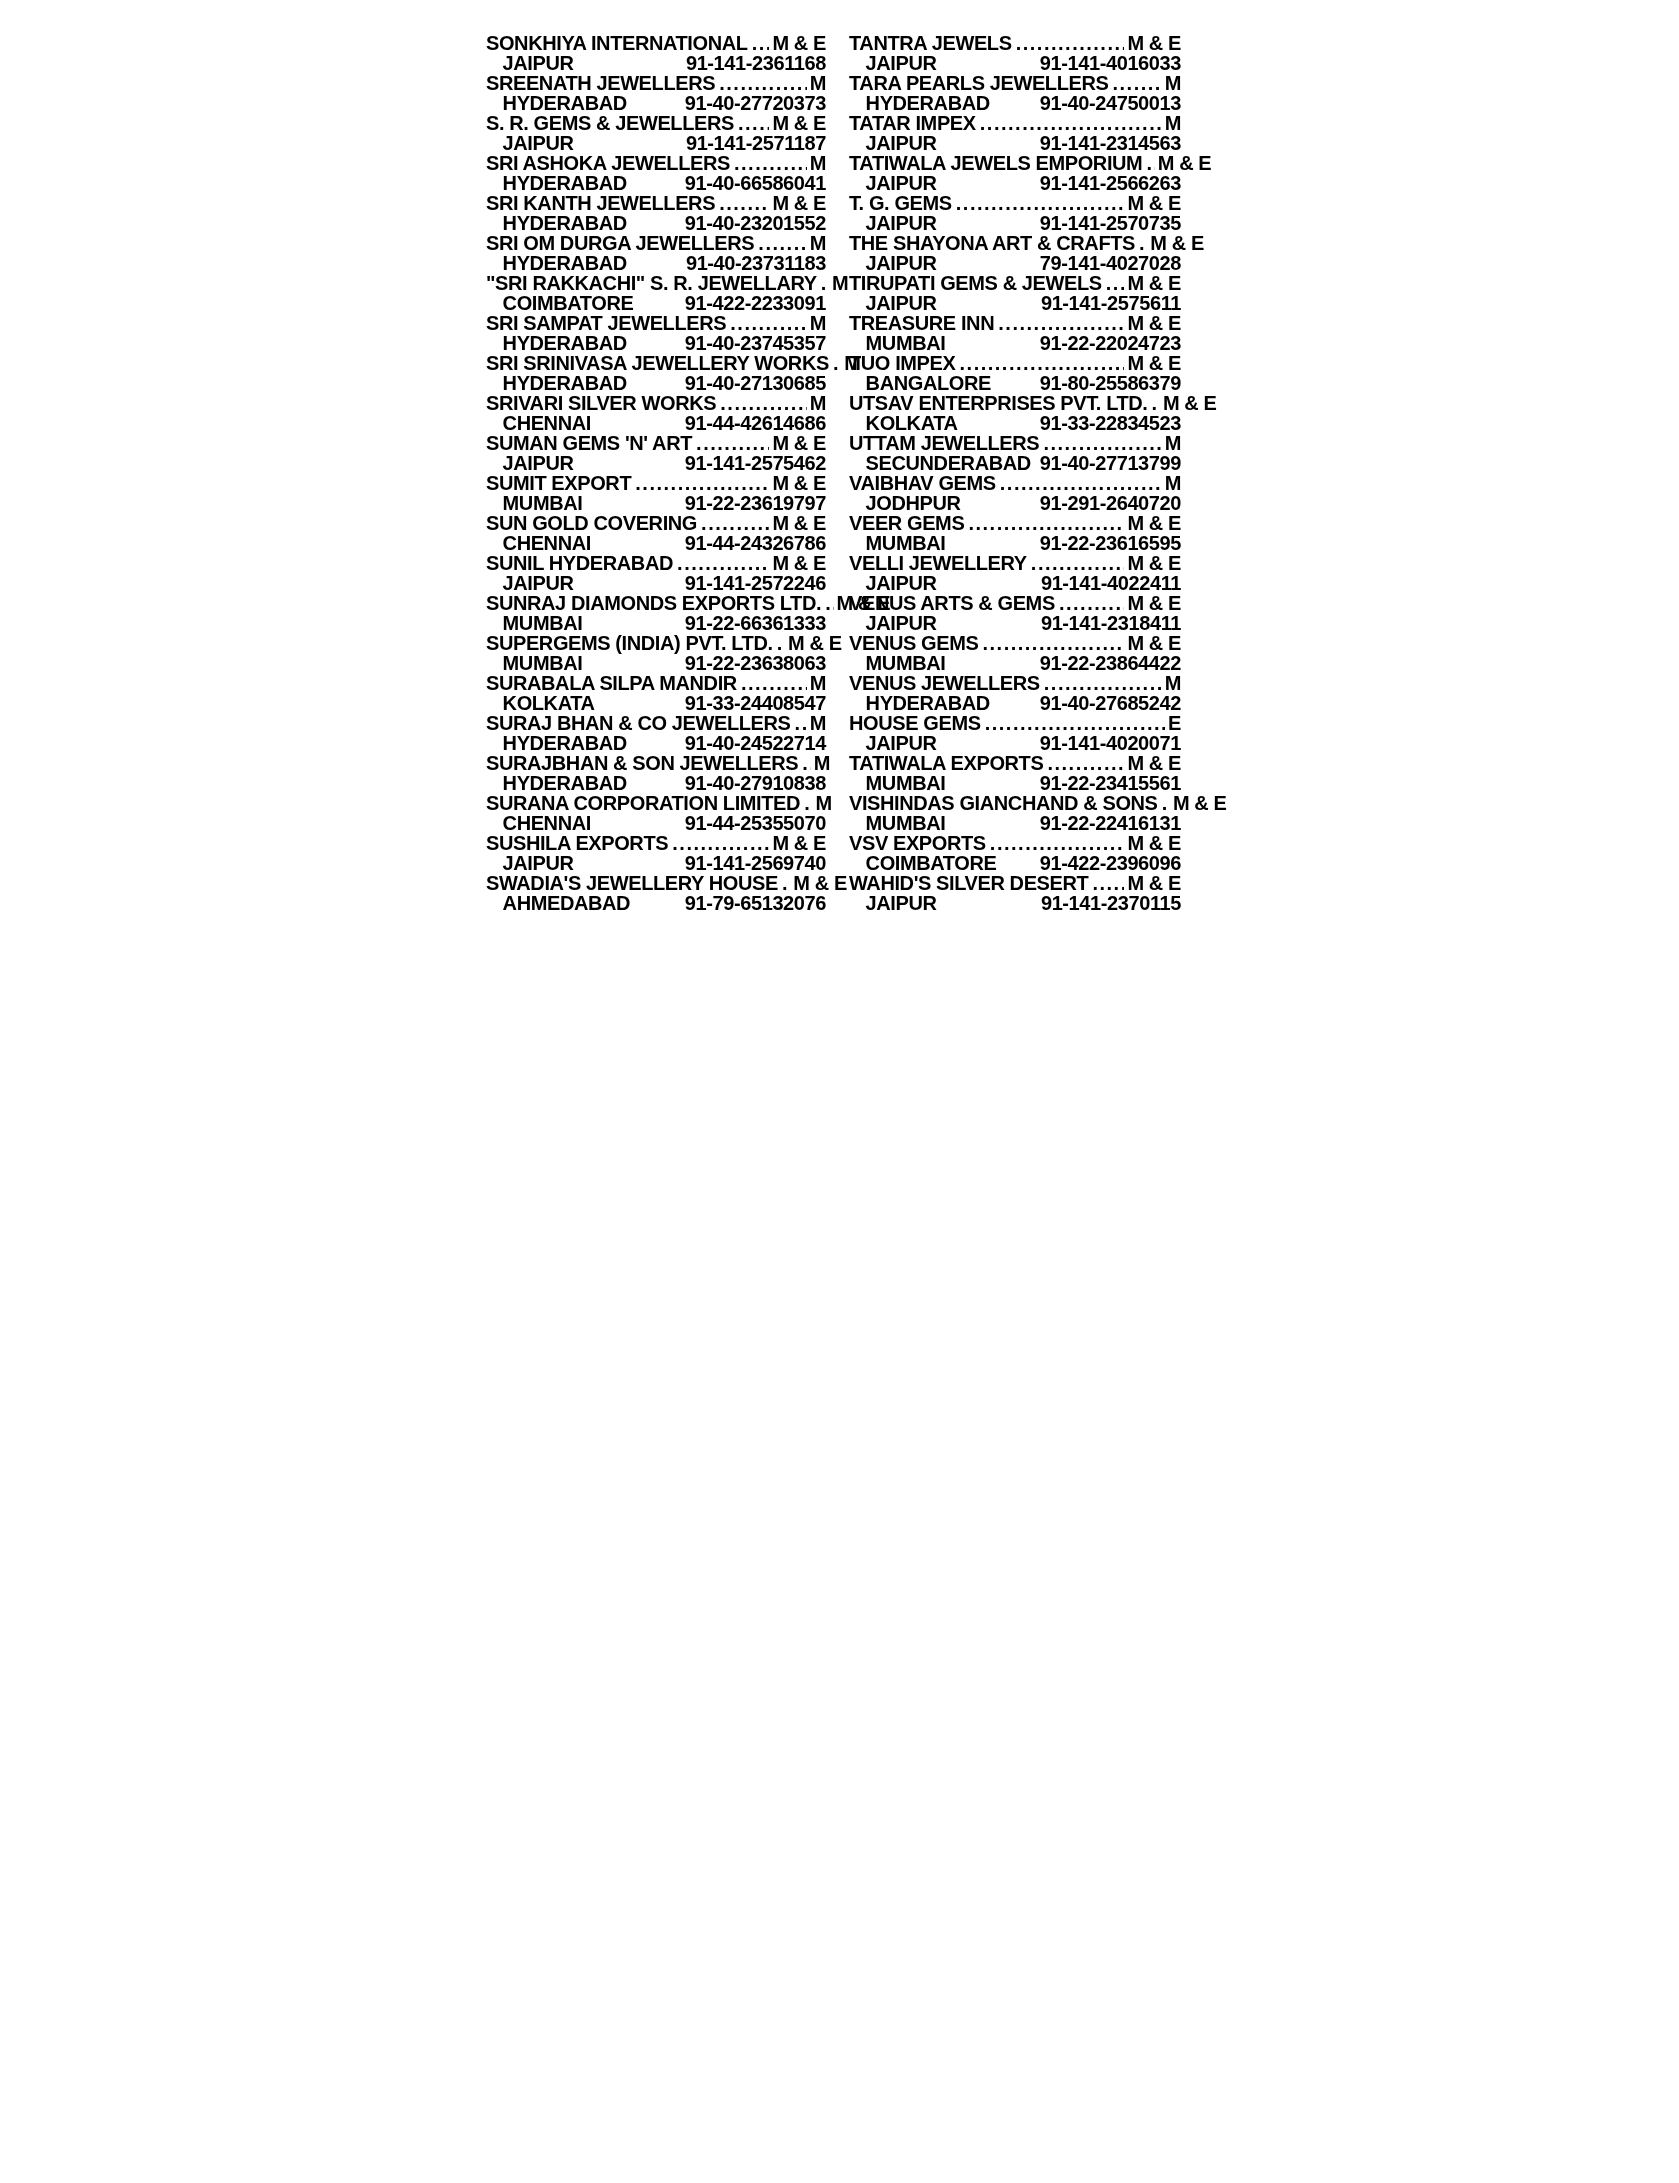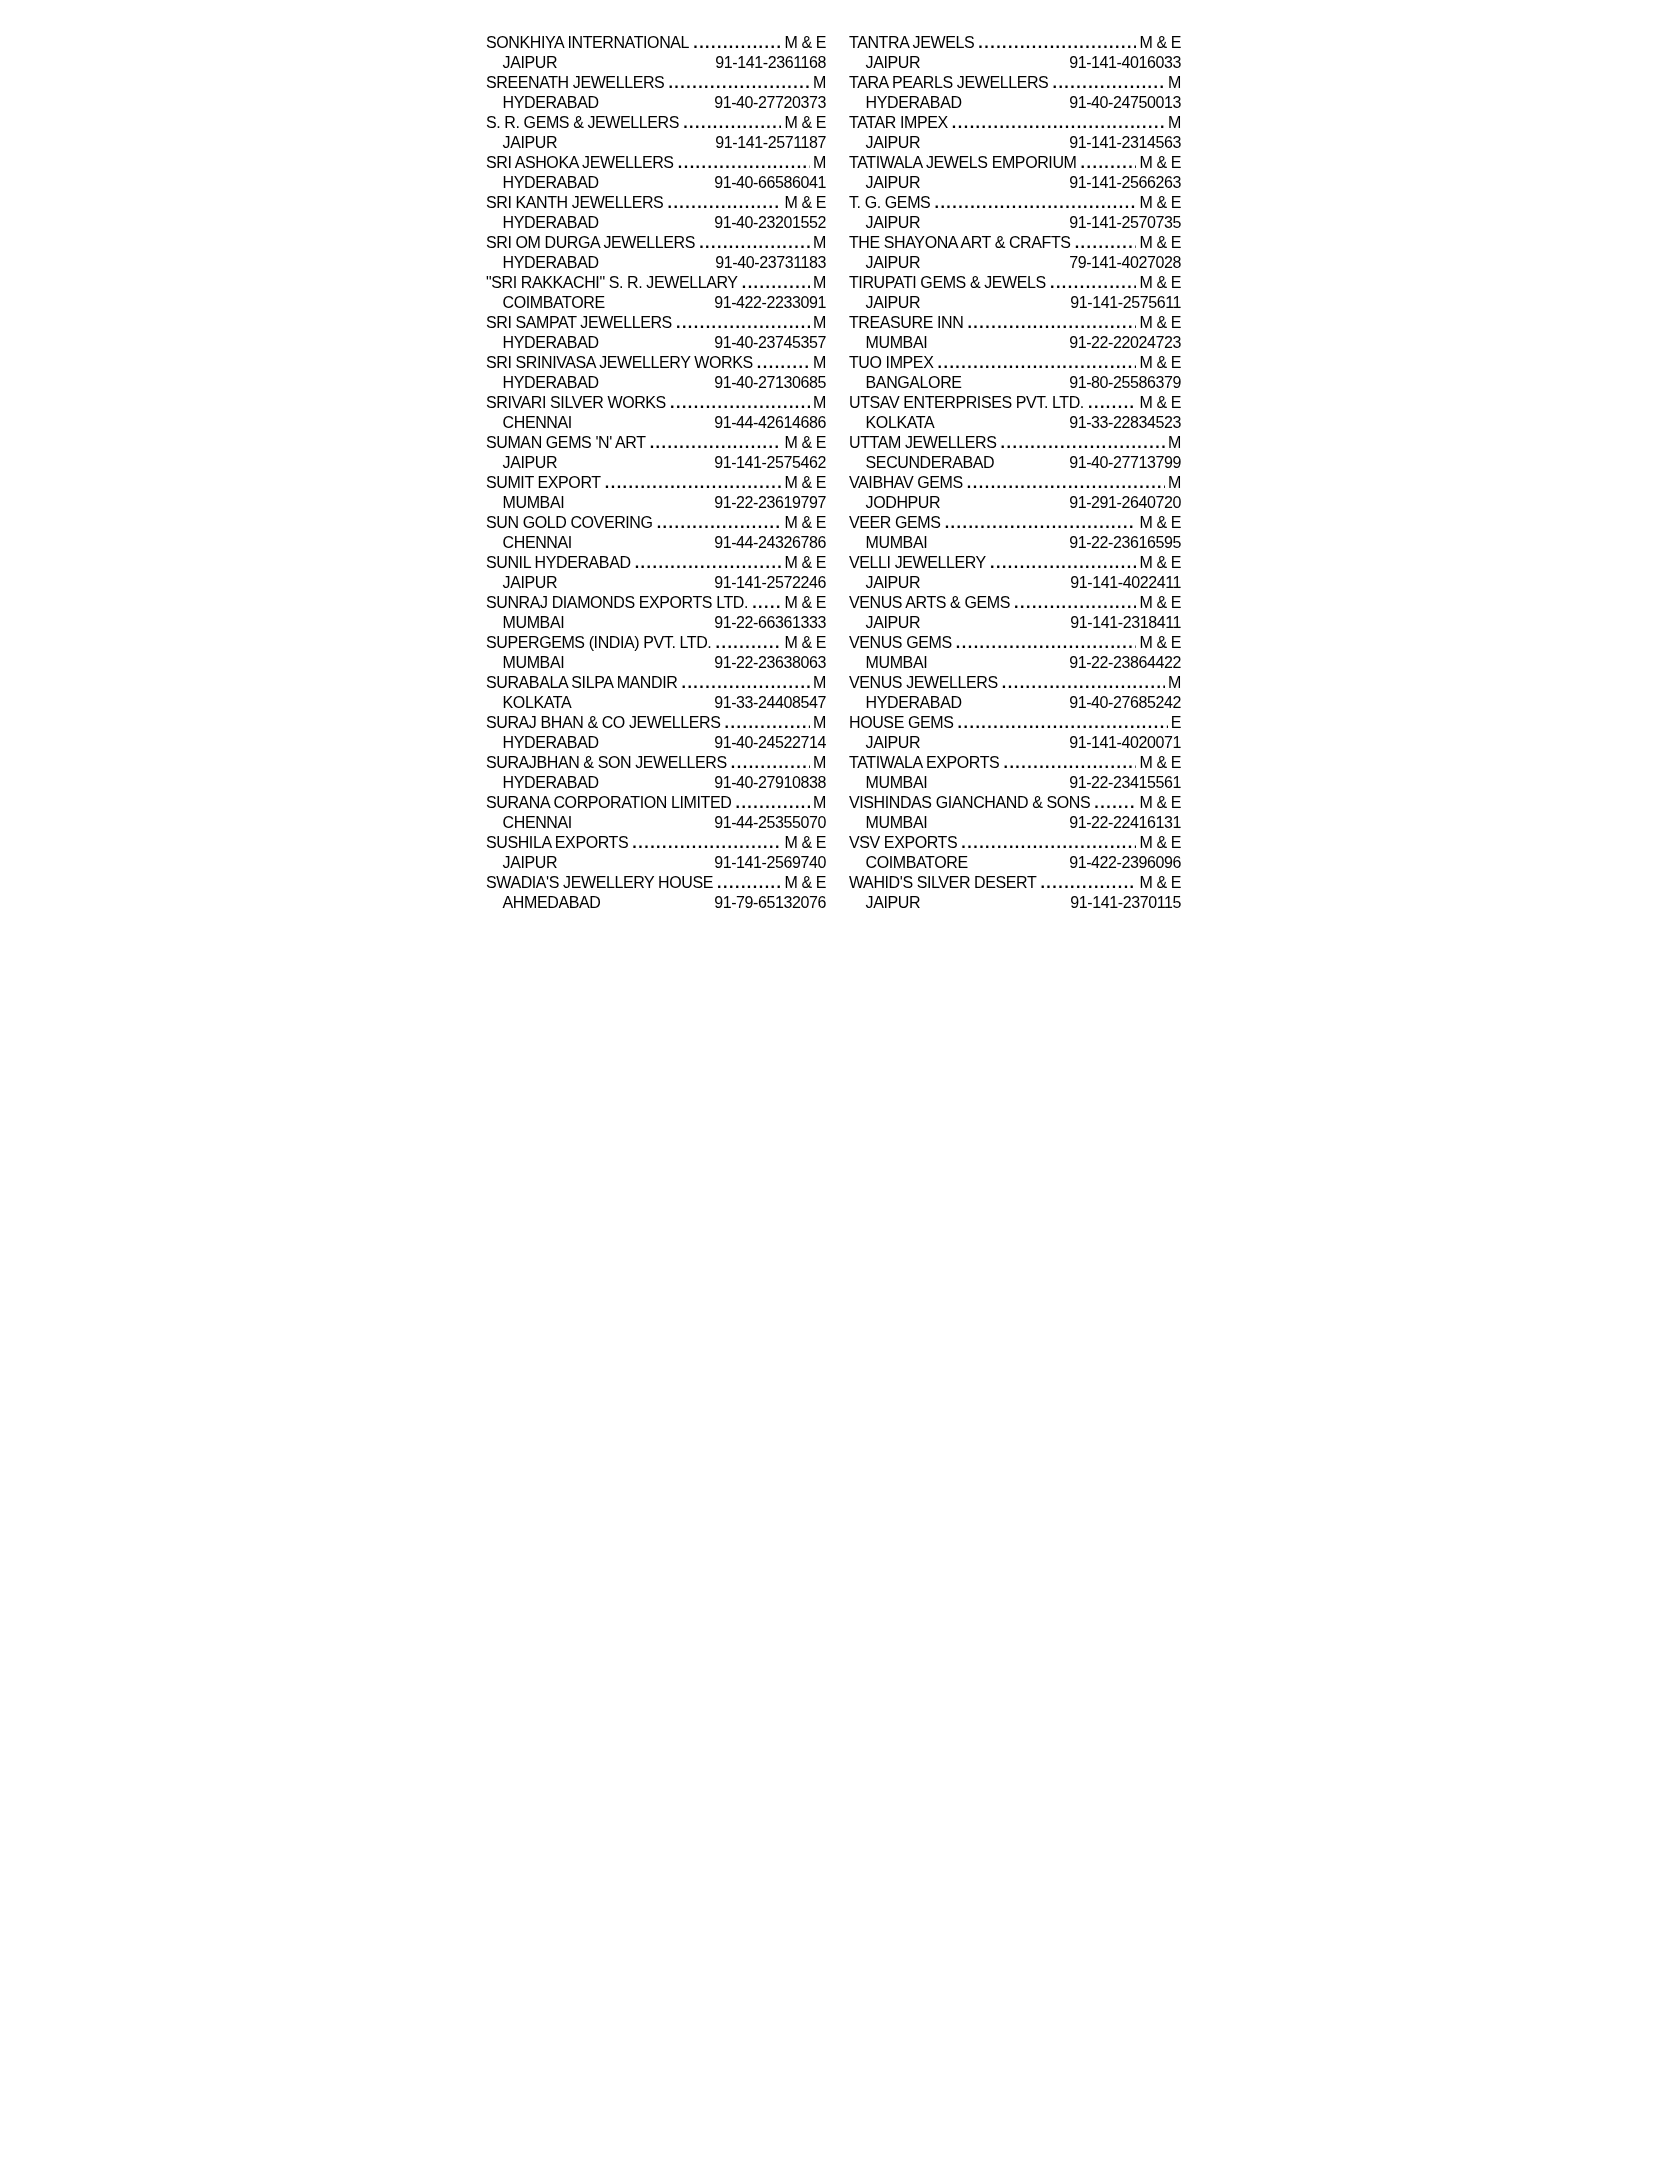--- a/index.html
+++ b/index.html
@@ -26,22 +26,22 @@
     left: 486px;
     width: 699px;
   }
   .col {
     position: absolute;
     top: 0;
   }
   .col[data-col="0"] { left: 0;     width: 340px; }
   .col[data-col="1"] { left: 363px; width: 332px; }
   .entry {
-    font-weight: normal;
-    font-size: 16px;
+    font-weight: bold;
+    font-size: 20px;
     line-height: 20px;
     letter-spacing: -0.4px;
   }
   .line1 {
     display: flex;
     align-items: baseline;
   }
   .name {
     white-space: nowrap;
     flex: 0 0 auto;

